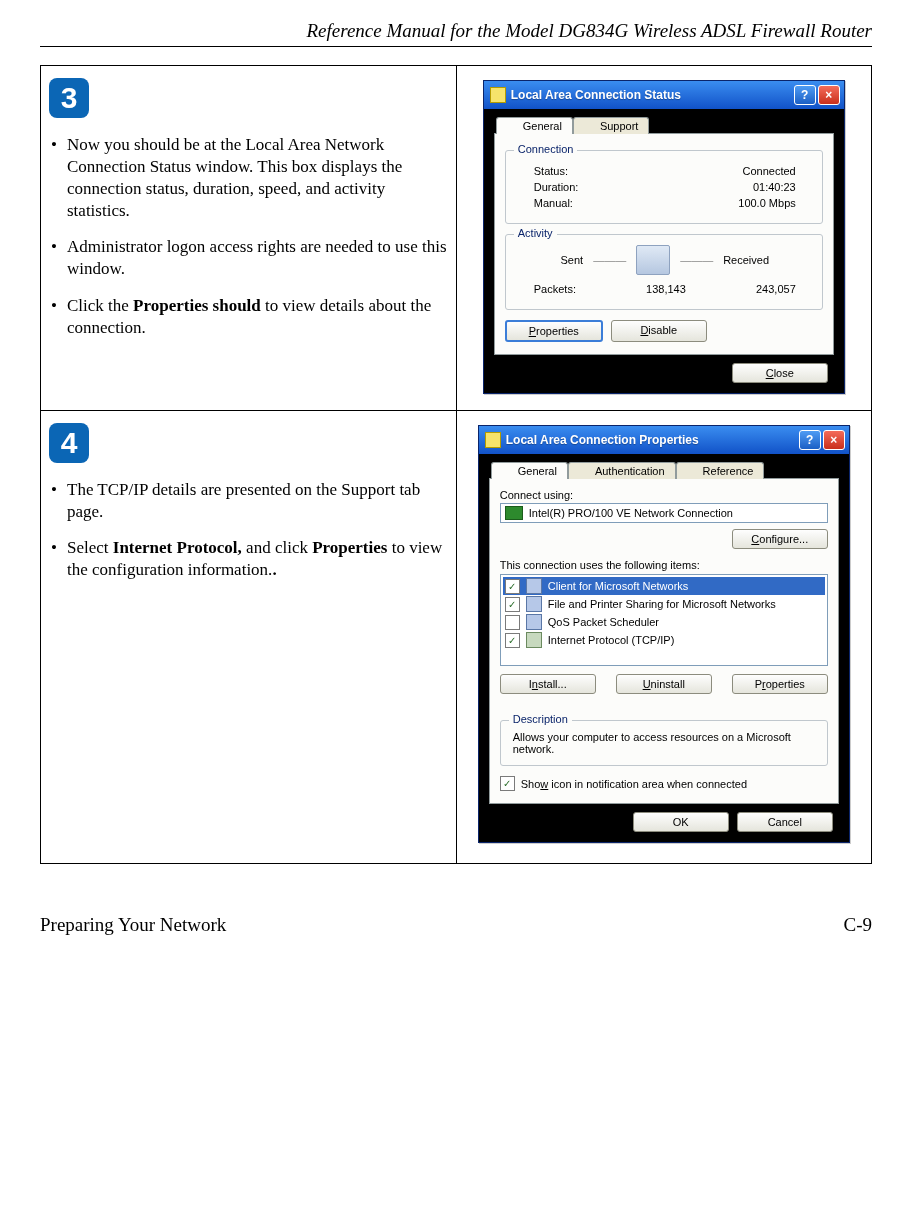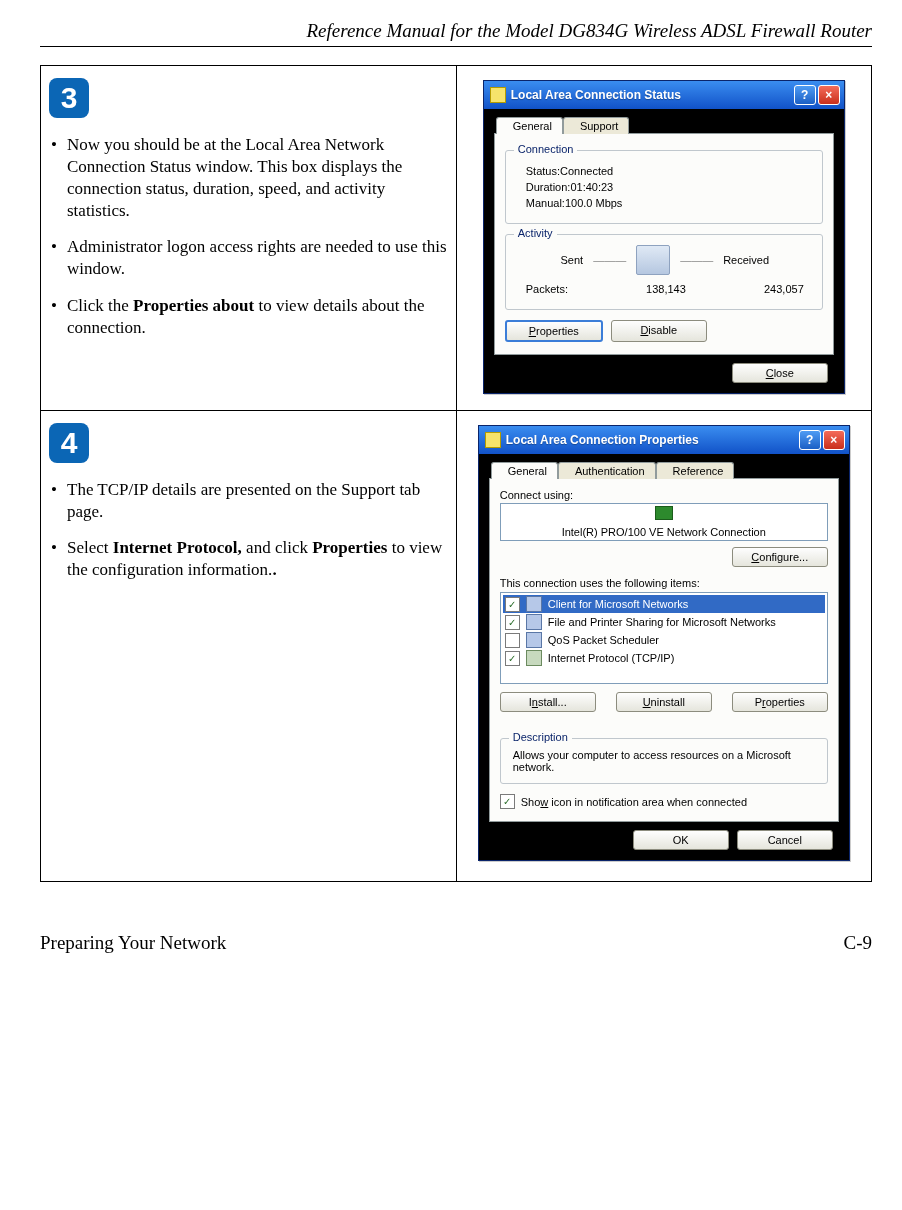--- a/index.html
+++ b/index.html
@@ -109,21 +109,21 @@
   }
   .xp-btn-help { background: linear-gradient(#4f9cf4,#1b5fc5); }
   .xp-btn-close { background: linear-gradient(#f46c5a,#c92f1b); }
   .xp-body { padding:8px 10px 10px 10px; }
   .xp-tabs { display:flex; gap:0; margin-bottom:-1px; padding-left:2px; }
   .xp-tab {
     background:#ece9d8;
     border:1px solid #919b9c;
     border-bottom:none;
     border-radius:3px 3px 0 0;
-    padding:2px 10px 2px 16px;
+    padding:2px 10px 2px 26px;
     font-size:11px;
     position:relative;
   }
   .xp-tab.active {
     background:#fcfcfa;
     border-color:#919b9c;
     z-index:2;
   }
   .xp-tabpanel {
     background:#fcfcfa;
@@ -138,21 +138,21 @@
     position:relative;
   }
   .xp-group-label {
     position:absolute;
     top:-8px; left:8px;
     background:#fcfcfa;
     color:#0a246a;
     padding:0 4px;
     font-size:11px;
   }
-  .row { display:flex; margin:4px 8px; }
+  .row { display:flex; justify-content:space-between; margin:4px 16px; }
   .row .label { color:#000; }
   .row .value { color:#000; }
   .activity-row { display:flex; align-items:center; justify-content:center; gap:10px; }
   .act-icon {
     width:32px; height:28px;
     background:linear-gradient(#dfe9f5,#b5c7e0);
     border:1px solid #8ea2bf;
     border-radius:2px;
   }
   .xp-button, .xp-button-sm {
@@ -168,21 +168,20 @@
   }
   .btn-row { display:flex; gap:8px; margin-top:6px; }
   .footer-row { display:flex; justify-content:flex-end; gap:8px; padding:8px 6px 0 0; }
 
   .conn-input {
     border:1px solid #7f9db9;
     background:#fff;
     padding:2px 4px;
     display:flex; align-items:center; gap:6px;
     margin:2px 0 6px 0;
-    flex-direction:column;
   }
   .nic-icon { width:16px;height:12px;background:#2d8a2d;border:1px solid #1b5c1b; }
   .itembox {
     border:1px solid #7f9db9;
     background:#fff;
     padding:2px;
     height:86px;
     overflow:hidden;
   }
   .itemrow { display:flex; align-items:center; gap:6px; padding:1px 2px; }
@@ -211,21 +210,21 @@
 
     <tbody>
         <tr>
       <td class="left-col">
         <div class="step-badge">3</div>
         <div class="body-text">
           <ul>
             <li>Now you should be at the Local Area Network Connection Status window. This box displays the connection status, duration, speed, and activity statistics.</li>
             <li>Administrator logon access rights are needed to use this window.</li>
             <li>
-              <span>Click the </span><span class="bold">Properties about</span><span> to view details about the connection.</span>
+              <span>Click the </span><span class="bold">Properties should</span><span> to view details about the connection.</span>
             </li>
           </ul>
         </div>
       </td>
       <td class="right-col">
         <div class="xp-window" style="width:360px;margin:4px auto;">
           <div class="xp-titlebar">
             <div class="xp-titleicon"></div>
             <div class="xp-title-text">Local Area Connection Status</div>
             <div class="xp-title-buttons">

